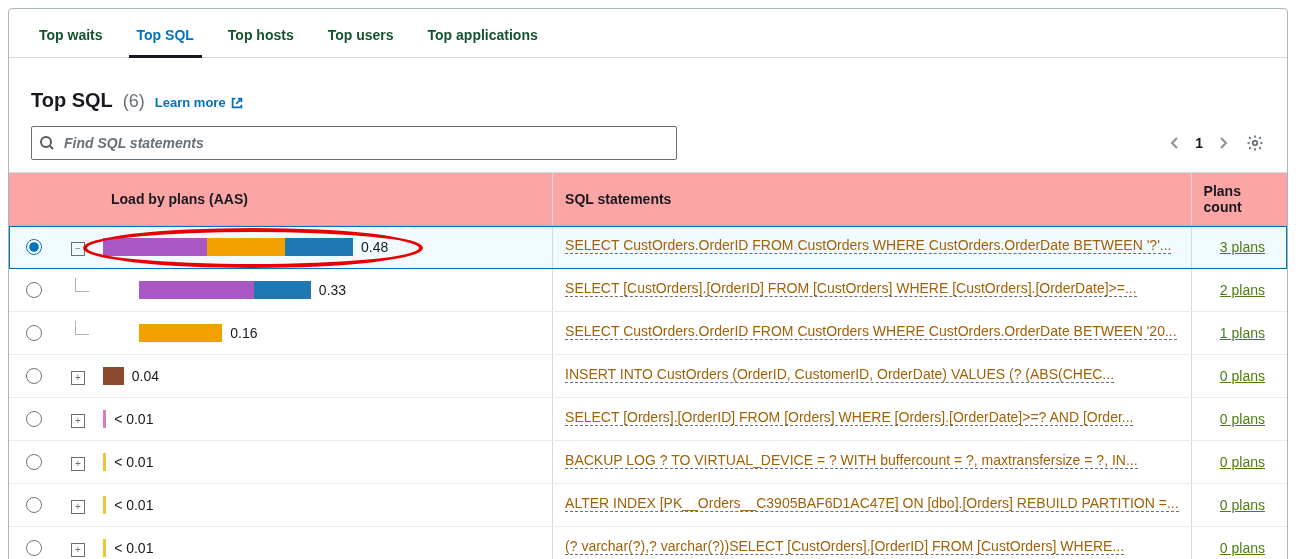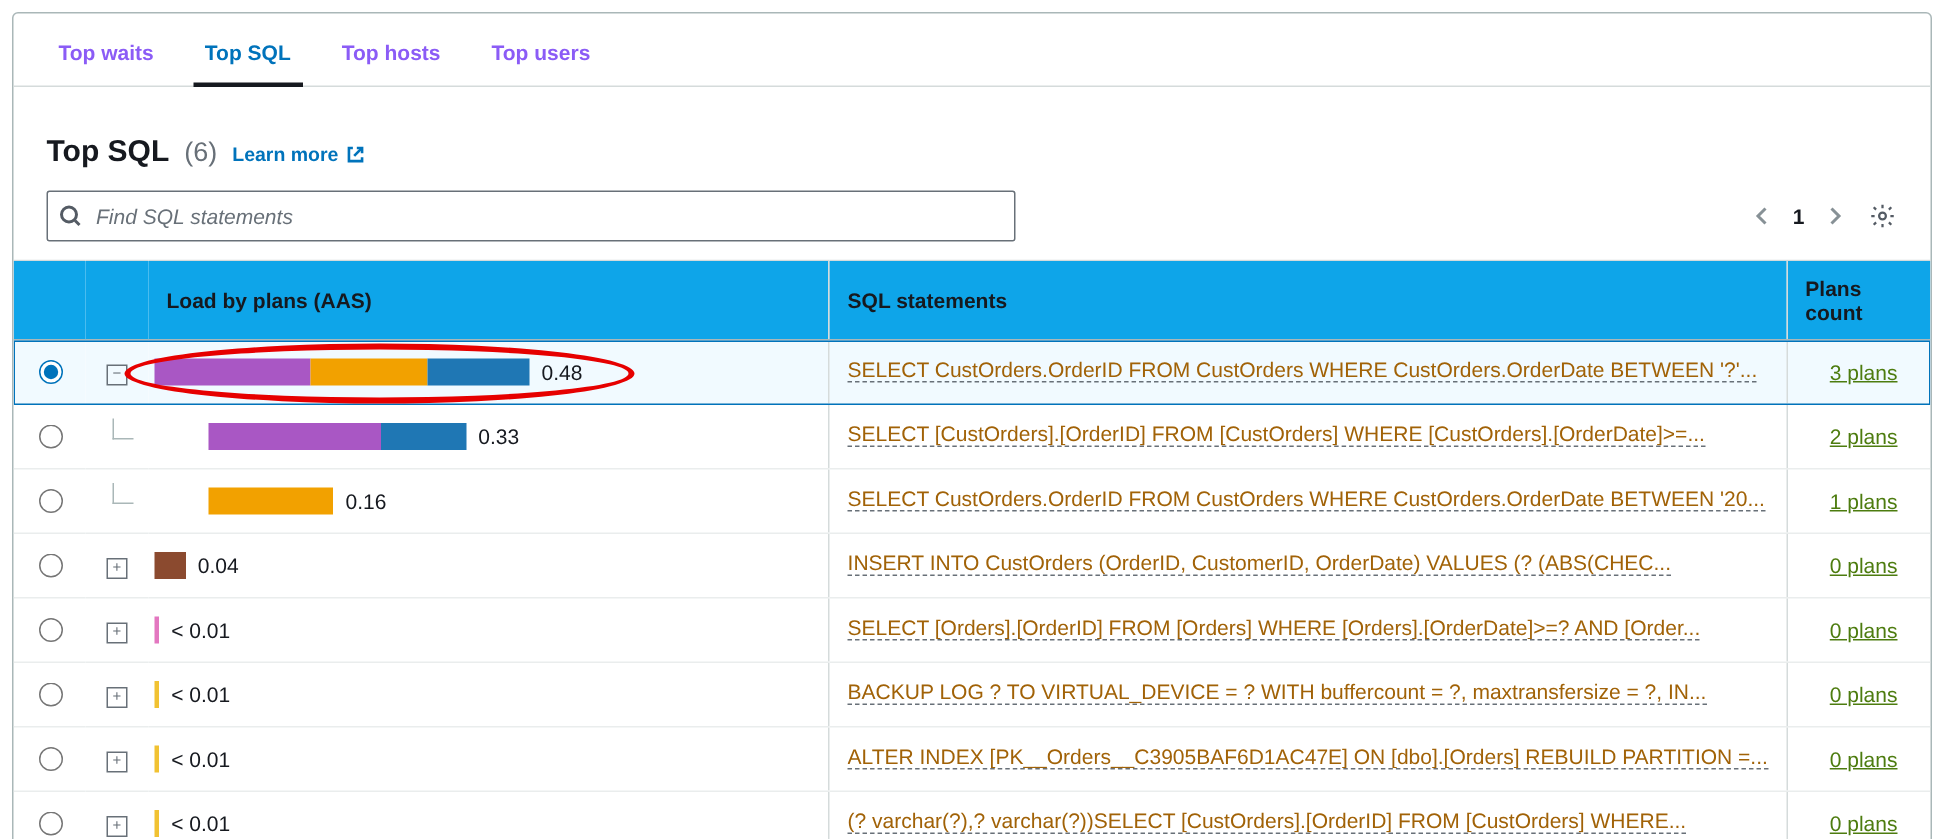--- a/index.html
+++ b/index.html
@@ -11,21 +11,21 @@
   .panel {
     border: 1px solid #aab7b8; border-radius: 4px;
     overflow: hidden;
   }
   .tabs {
     display: flex; gap: 18px; padding: 10px 22px 0 22px;
     border-bottom: 1px solid #d5dbdb;
   }
   .tab {
     padding: 8px 8px 12px 8px; cursor: pointer;
-    color: #8b5cf6; font-size: 14px; font-weight: 600;
+    color: #14532d; font-size: 14px; font-weight: 600;
   }
   .tab.active {
     color: #0073bb; border-bottom: 3px solid #16191f;
     margin-bottom: -1px;
   }
   .header {
     padding: 18px 22px 10px 22px; display: flex; align-items: baseline; gap: 10px;
   }
   .title { font-size: 20px; font-weight: 700; }
   .count { font-size: 18px; color: #687078; font-weight: 400; }
@@ -34,33 +34,34 @@
     display: flex; align-items: center; gap: 12px;
     padding: 4px 22px 12px 22px;
   }
   .search {
     position: relative; width: 646px;
   }
   .search input {
     width: 100%; height: 34px; padding: 4px 8px 4px 32px;
     border: 1px solid #687078; border-radius: 2px;
     font-size: 14px;
+    font-weight: bold;
   }
   .search input::placeholder { color: #687078; font-style: italic; }
   .search-icon { position: absolute; left: 8px; top: 50%; transform: translateY(-50%); color: #545b64; }
   .spacer { flex: 1; }
   .pager { display: flex; align-items: center; gap: 10px; color: #687078; }
   .pager .chev, .gear { width: 20px; height: 20px; display: inline-flex; align-items: center; justify-content: center; cursor: pointer; color: #545b64; }
   .pager .num { color: #16191f; font-weight: 600; }
   .tablewrap { overflow-x: auto; }
   table { width: 100%; border-collapse: collapse; }
   thead th {
     text-align: left; font-size: 14px; font-weight: 700;
     padding: 10px 12px; border-top: 1px solid #d5dbdb; border-bottom: 1px solid #aab7b8;
-    background: #0ea5e9;
+    background: #fca5a5;
   }
   th.load { padding-left: 12px; }
   th.sep, td.sep { border-left: 1px solid #d5dbdb; }
   tbody td { padding: 10px 12px; border-bottom: 1px solid #eaeded; vertical-align: middle; }
   tr.selected td { background: #f1faff; }
   tr.selected { outline: 1px solid #0073bb; outline-offset: -1px; }
   .radio { width: 28px; text-align: center; }
   .expand-cell { width: 30px; text-align: center; color: #687078; }
   .expand-box {
     display: inline-flex; width: 14px; height: 14px;
@@ -102,20 +103,21 @@
 </head>
 <body>
 
 <div class="panel">
 
   <div class="tabs" id="tabs">
       <div class="tab">Top waits</div>
       <div class="tab active">Top SQL</div>
       <div class="tab">Top hosts</div>
       <div class="tab">Top users</div>
+      <div class="tab">Top applications</div>
     </div>
 
   <div class="header">
     <span class="title">Top SQL</span>
     <span class="count">(6)</span>
     <span class="learn-more">
       <span>Learn more</span>
       <span class="ext-icon">
         <svg width="14" height="14" viewBox="0 0 16 16" fill="none" stroke="#0073bb" stroke-width="2">
           <path d="M6 3H3v10h10v-3"></path>

